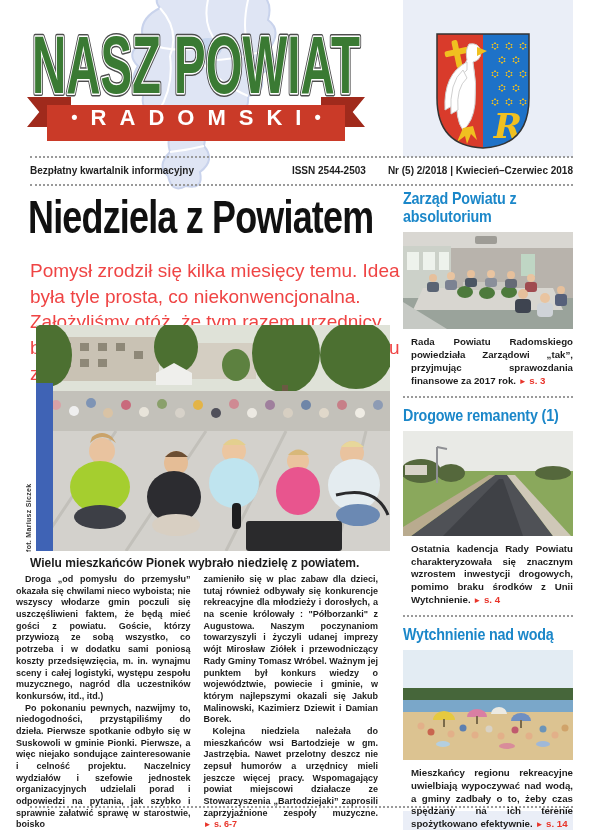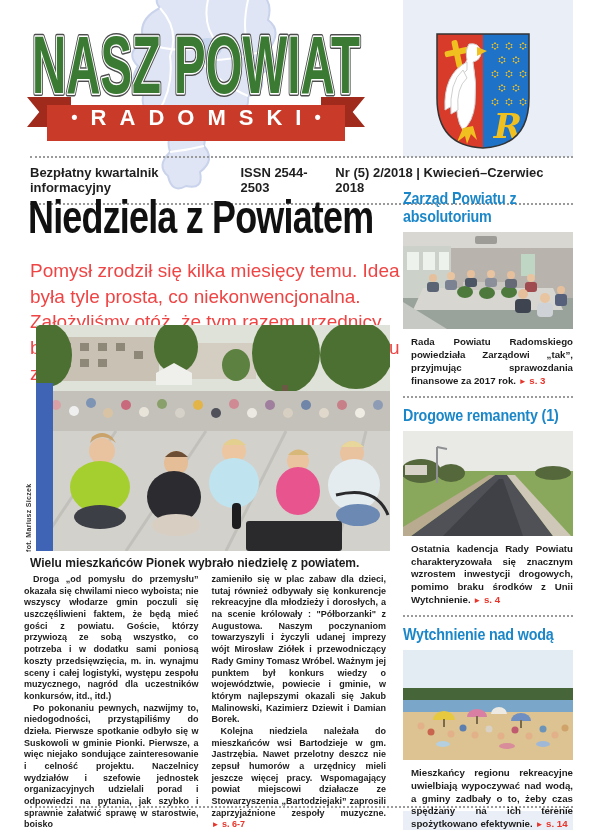--- a/index.html
+++ b/index.html
@@ -27,23 +27,23 @@
   }
   .ribbon-text { color:#fff; font-weight:bold; font-size:22px; white-space:nowrap; }
   .ribbon-text .rb-label { letter-spacing:13px; margin-left:13px; text-indent:0; }
   .ribbon-text .rb-dot { font-size:18px; position:relative; top:-2px; }
   .coa { position:absolute; left:433px; top:30px; }
   
   .infobar {
     position:absolute; left:30px; top:156px; width:543px;
     border-top:2px dotted #9a9a9a; border-bottom:2px dotted #9a9a9a;
     padding:7px 0 8px; display:flex; align-items:baseline;
-    font-size:13px; font-weight:bold; color:#1f1f1f;
-  }
-  .infobar .issn { margin-left:auto; }
+    font-size:10px; font-weight:bold; color:#1f1f1f;
+  }
+  .infobar .issn { margin-left:auto; margin-right:22px; }
   
   .headline {
     position:absolute; left:28px; top:190px; white-space:nowrap;
     font-size:46px; font-weight:bold; color:#111; letter-spacing:-1px;
     transform:scaleX(0.78); transform-origin:0 0;
   }
   .lead {
     position:absolute; left:30px; top:258px; width:372px;
     font-size:19px; line-height:1.35; color:#ef4444;
   }
@@ -51,21 +51,21 @@
   .photo-credit {
     position:absolute; left:25px; top:552px; transform:rotate(-90deg);
     transform-origin:0 0; font-size:7px; font-weight:bold; color:#333;
     white-space:nowrap; letter-spacing:.3px;
   }
   .caption {
     position:absolute; left:30px; top:556px; width:360px;
     font-size:12px; font-weight:bold; color:#1d1d1d;
   }
   .columns {
-    position:absolute; left:24px; top:574px; width:362px;
+    position:absolute; left:16px; top:574px; width:362px;
     display:flex; gap:13px;
   }
   .col { width:175px; font-size:9px; font-weight:bold; line-height:1.3;
     color:#1d1d1d; text-align:justify; }
   .col p.indent { text-indent:9px; }
   .ref { color:#e8342a; font-weight:bold; white-space:nowrap; }
   .ref .arrow { font-size:8px; }
   .full-dotted { position:absolute; left:30px; top:806px; width:543px;
     border-top:2px dotted #9a9a9a; }
   

